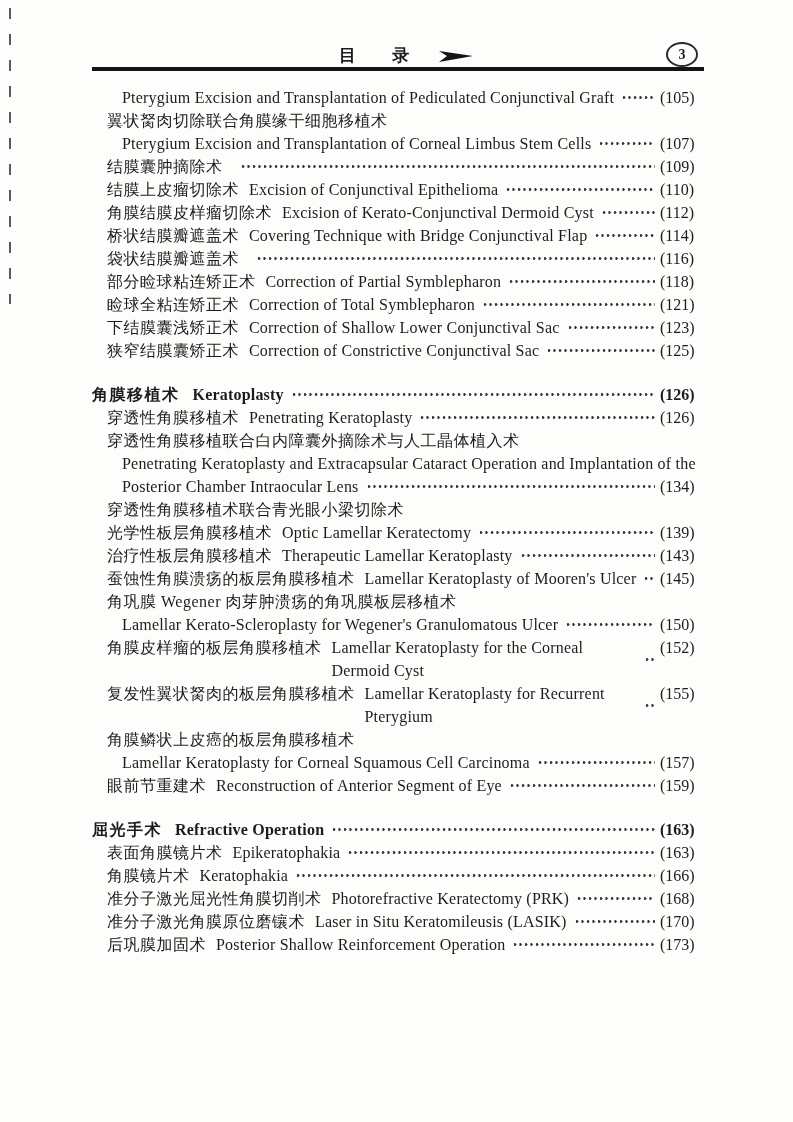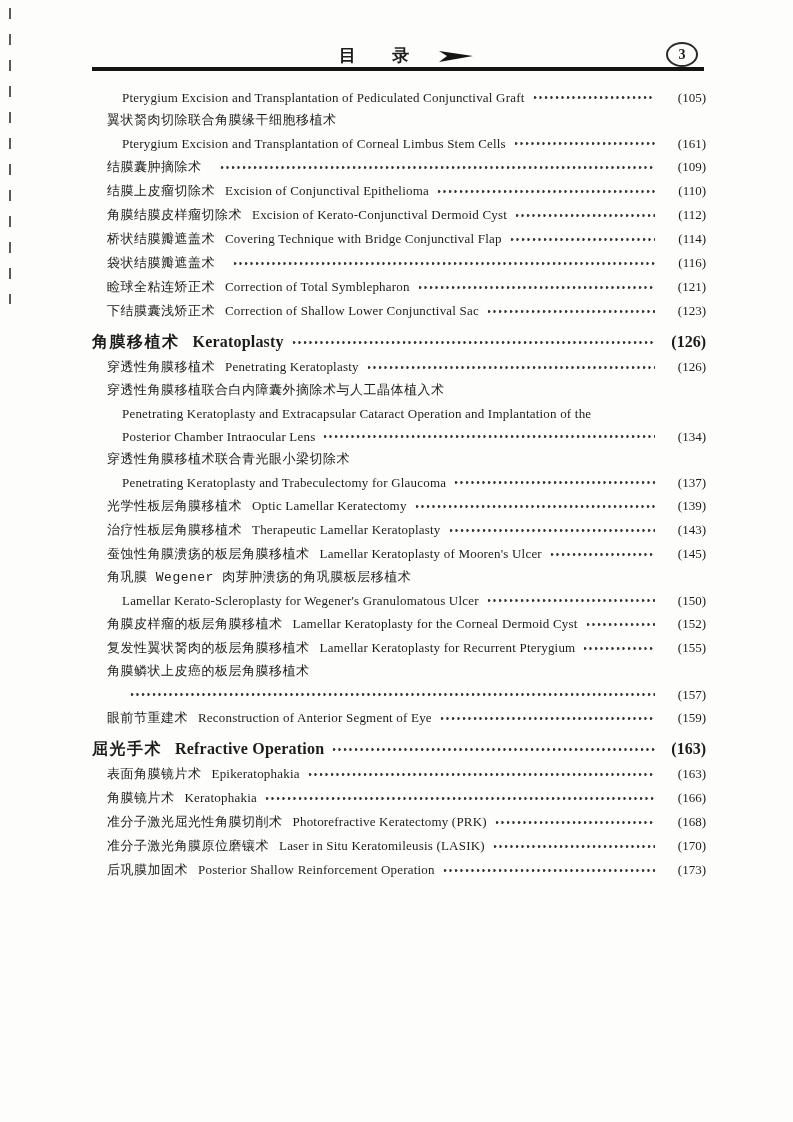--- a/index.html
+++ b/index.html
@@ -39,36 +39,36 @@
   }
   .rule{
     position:absolute;top:67px;left:92px;width:612px;height:4px;background:#141414;
   }
   
   .toc{
     position:absolute;top:86px;left:92px;width:614px;
   }
   .row{
     display:flex;align-items:baseline;
-    font-size:13px;line-height:23px;min-height:23px;
+    font-size:16px;line-height:23px;min-height:23px;
   }
   .ind1{padding-left:15px;}
   .ind2{padding-left:30px;}
-  .zh{margin-right:10px;letter-spacing:0.5px;white-space:nowrap;font-family:Liberation Mono, monospace;}
+  .zh{margin-right:10px;letter-spacing:0.5px;white-space:nowrap;}
   .en{letter-spacing:0.2px;}
   .leader{
     flex:1 1 auto;min-width:10px;margin:0 5px 0 8px;
     align-self:center;height:5px;
     background-image:radial-gradient(circle at 2px 2.5px,#2e2e2e 1.1px,transparent 1.45px);
     background-size:5.5px 5px;background-repeat:repeat-x;
     background-position:left center;
   }
-  .pg{white-space:nowrap;min-width:46px;text-align:right;}
+  .pg{white-space:nowrap;min-width:46px;}
   .section{
-    font-weight:bold;font-size:16px;margin-top:7px;
+    font-weight:bold;font-size:16px;margin-top:21px;
   }
   .section .zh{margin-right:13px;letter-spacing:1.5px;}
 </style>
 </head>
 <body>
 
 <div class="page">
 
   <div class="binding-marks"></div>
 
@@ -91,21 +91,21 @@
         <span class="en">Pterygium Excision and Transplantation of Pediculated Conjunctival Graft</span>
         <span class="leader"></span>
         <span class="pg">(105)</span>
       </div>
       <div class="row ind1">
         <span class="zh">翼状胬肉切除联合角膜缘干细胞移植术</span>
       </div>
       <div class="row ind2">
         <span class="en">Pterygium Excision and Transplantation of Corneal Limbus Stem Cells</span>
         <span class="leader"></span>
-        <span class="pg">(161)</span>
+        <span class="pg">(107)</span>
       </div>
       <div class="row ind1">
         <span class="zh">结膜囊肿摘除术</span>
         <span class="leader"></span>
         <span class="pg">(109)</span>
       </div>
       <div class="row ind1">
         <span class="zh">结膜上皮瘤切除术</span>
         <span class="en">Excision of Conjunctival Epithelioma</span>
         <span class="leader"></span>
@@ -122,30 +122,42 @@
         <span class="en">Covering Technique with Bridge Conjunctival Flap</span>
         <span class="leader"></span>
         <span class="pg">(114)</span>
       </div>
       <div class="row ind1">
         <span class="zh">袋状结膜瓣遮盖术</span>
         <span class="leader"></span>
         <span class="pg">(116)</span>
       </div>
       <div class="row ind1">
+        <span class="zh">部分睑球粘连矫正术</span>
+        <span class="en">Correction of Partial Symblepharon</span>
+        <span class="leader"></span>
+        <span class="pg">(118)</span>
+      </div>
+      <div class="row ind1">
         <span class="zh">睑球全粘连矫正术</span>
         <span class="en">Correction of Total Symblepharon</span>
         <span class="leader"></span>
         <span class="pg">(121)</span>
       </div>
       <div class="row ind1">
         <span class="zh">下结膜囊浅矫正术</span>
         <span class="en">Correction of Shallow Lower Conjunctival Sac</span>
         <span class="leader"></span>
         <span class="pg">(123)</span>
+      </div>
+      <div class="row ind1">
+        <span class="zh">狭窄结膜囊矫正术</span>
+        <span class="en">Correction of Constrictive Conjunctival Sac</span>
+        <span class="leader"></span>
+        <span class="pg">(125)</span>
       </div>
       <div class="row ind0 section">
         <span class="zh">角膜移植术</span>
         <span class="en">Keratoplasty</span>
         <span class="leader"></span>
         <span class="pg">(126)</span>
       </div>
       <div class="row ind1">
         <span class="zh">穿透性角膜移植术</span>
         <span class="en">Penetrating Keratoplasty</span>
@@ -159,25 +171,20 @@
         <span class="en">Penetrating Keratoplasty and Extracapsular Cataract Operation and Implantation of the</span>
       </div>
       <div class="row ind2">
         <span class="en">Posterior Chamber Intraocular Lens</span>
         <span class="leader"></span>
         <span class="pg">(134)</span>
       </div>
       <div class="row ind1">
         <span class="zh">穿透性角膜移植术联合青光眼小梁切除术</span>
       </div>
-      <div class="row ind2">
-        <span class="en">Penetrating Keratoplasty and Trabeculectomy for Glaucoma</span>
-        <span class="leader"></span>
-        <span class="pg">(137)</span>
-      </div>
       <div class="row ind1">
         <span class="zh">光学性板层角膜移植术</span>
         <span class="en">Optic Lamellar Keratectomy</span>
         <span class="leader"></span>
         <span class="pg">(139)</span>
       </div>
       <div class="row ind1">
         <span class="zh">治疗性板层角膜移植术</span>
         <span class="en">Therapeutic Lamellar Keratoplasty</span>
         <span class="leader"></span>
@@ -206,20 +213,21 @@
       <div class="row ind1">
         <span class="zh">复发性翼状胬肉的板层角膜移植术</span>
         <span class="en">Lamellar Keratoplasty for Recurrent Pterygium</span>
         <span class="leader"></span>
         <span class="pg">(155)</span>
       </div>
       <div class="row ind1">
         <span class="zh">角膜鳞状上皮癌的板层角膜移植术</span>
       </div>
       <div class="row ind2">
+        <span class="en">Lamellar Keratoplasty for Corneal Squamous Cell Carcinoma</span>
         <span class="leader"></span>
         <span class="pg">(157)</span>
       </div>
       <div class="row ind1">
         <span class="zh">眼前节重建术</span>
         <span class="en">Reconstruction of Anterior Segment of Eye</span>
         <span class="leader"></span>
         <span class="pg">(159)</span>
       </div>
       <div class="row ind0 section">

